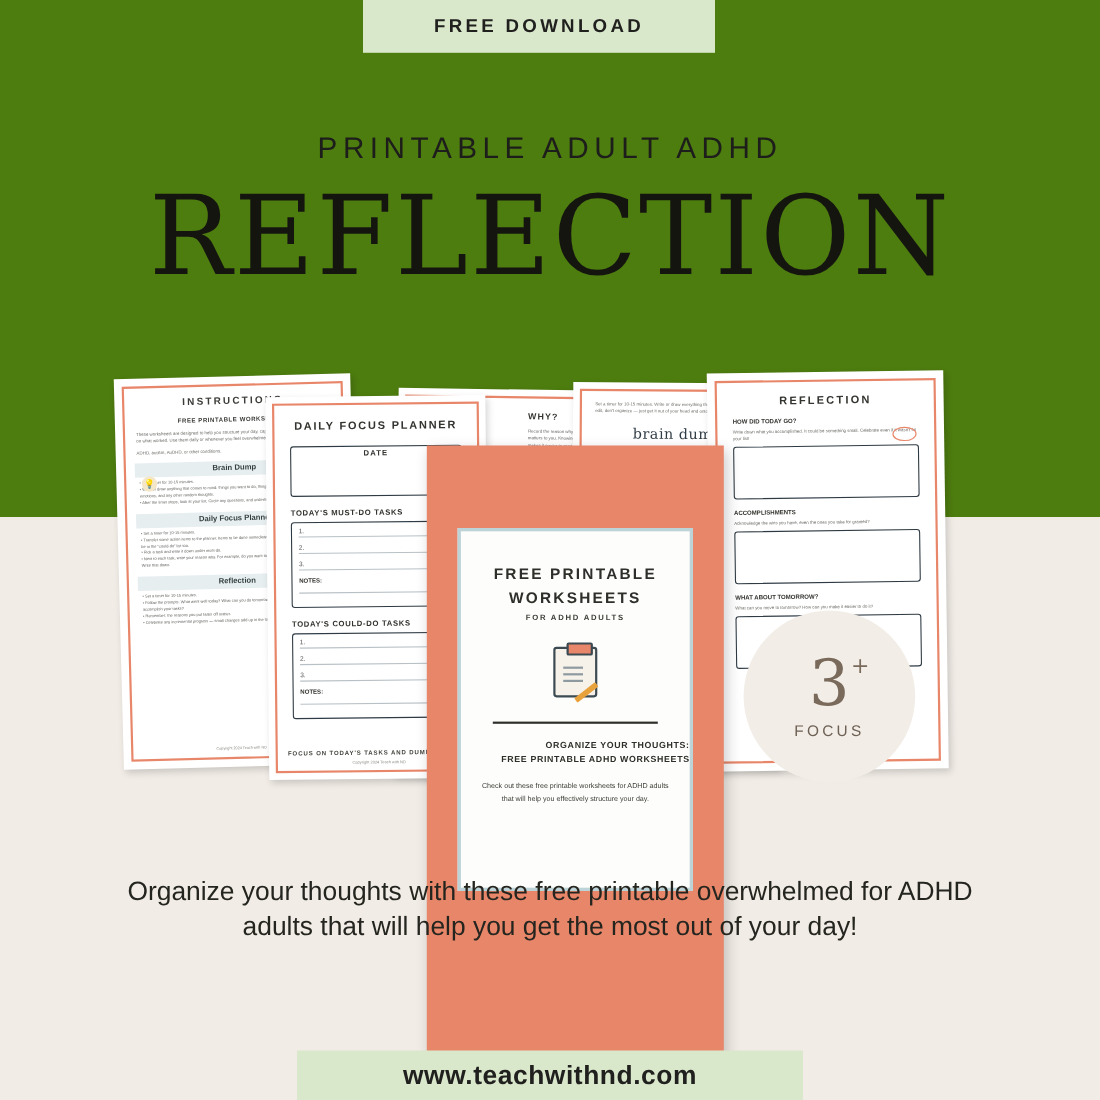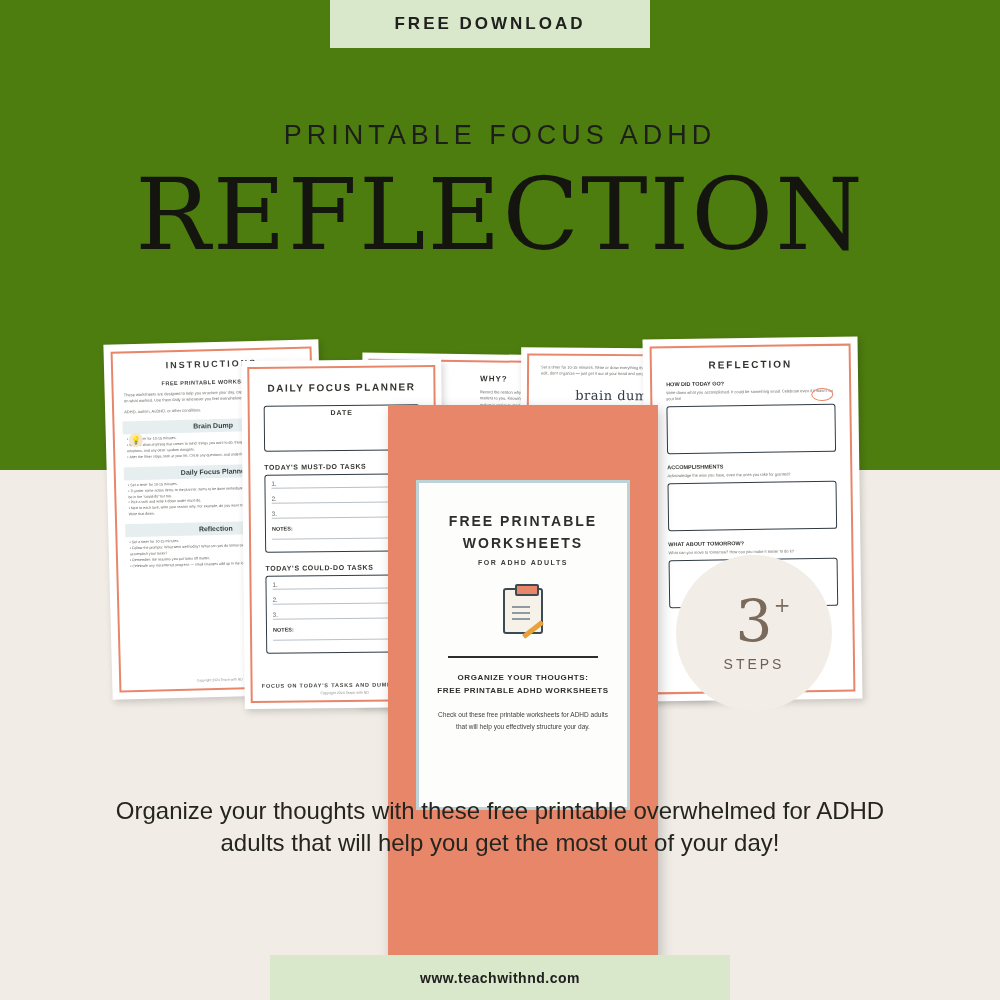--- a/index.html
+++ b/index.html
@@ -122,21 +122,21 @@
     background:#f6f2ea; border:2px solid #3c4a52; border-radius:3px; position:relative;
   }
   .cover .clip:before{
     content:""; position:absolute; left:10px; top:-6px; width:20px; height:8px;
     background:#e8866a; border:2px solid #3c4a52; border-radius:2px;
   }
   .cover .clip .ln{ position:absolute; left:7px; width:18px; height:1.5px; background:#8e9aa0;}
   .cover .clip .ln:nth-child(1){top:16px;} .cover .clip .ln:nth-child(2){top:22px;} .cover .clip .ln:nth-child(3){top:28px;}
   .cover .pencil{ position:absolute; right:-4px; bottom:0px; width:24px; height:5px; background:#e8a23c; transform:rotate(-38deg); border-radius:1px;}
   .cover .divider { width:150px; height:1.5px; background:#2e2e2a; margin:22px auto 0; }
-  .cover .corg { text-align:center; font-size:8px; font-weight:bold; letter-spacing:0.6px; color:#2e2e2a; margin-top:14px; line-height:1.6;}
+  .cover .corg { text-align:right; font-size:8px; font-weight:bold; letter-spacing:0.6px; color:#2e2e2a; margin-top:14px; line-height:1.6;}
   .cover .cdesc { text-align:center; font-size:6.5px; color:#3d3d38; margin:12px 16px 0; line-height:1.7;}
   .cover .logo {
     position:absolute; left:50%; transform:translateX(-50%); bottom:42px;
     width:44px; height:44px; border-radius:50%; background:#fdfdfb;
     display:flex; flex-direction:column; align-items:center; justify-content:center;
   }
   .cover .logo .l1{ font-family:"DejaVu Serif", serif; font-size:9px; color:#3d3d38; line-height:1;}
 
   
   .steps {
@@ -152,34 +152,34 @@
   .desc {
     position:absolute; left:100px; top:795px; width:800px; text-align:center;
     font-size:24px; line-height:1.35; color:#25251f;
   }
 
   
   .badge-bot {
     position:absolute; left:270px; top:955px; width:460px; height:45px;
     background:#d9e7cb; display:flex; align-items:center; justify-content:center;
   }
-  .badge-bot span { font-size:14px; font-weight:bold; letter-spacing:0.5px; color:#20201e; }
+  .badge-bot span { font-size:24px; font-weight:bold; letter-spacing:0.5px; color:#20201e; }
 </style>
 </head>
 <body>
 
 <div class="page">
 
   <div class="lower-bg"></div>
 
   <div class="badge-top">
     <span>FREE DOWNLOAD</span>
   </div>
 
-  <div class="kicker">PRINTABLE FOCUS ADHD</div>
+  <div class="kicker">PRINTABLE ADULT ADHD</div>
   <div class="title">REFLECTION</div>
 
   <div class="mockups">
 
     <div class="sheet s1">
       <div class="inner">
         <div class="hd">INSTRUCTIONS</div>
         <div class="sub">FREE PRINTABLE WORKSHEETS</div>
         <div class="tiny">These worksheets are designed to help you structure your day, capture stray thoughts, and reflect on what worked. Use them daily or whenever you feel overwhelmed.</div>
         <div class="tiny">ADHD, autism, AuDHD, or other conditions.</div>
@@ -289,21 +289,21 @@
 
     </div>
 
   </div>
 
   <div class="steps">
     <div class="num">
       <span>3</span>
       <span class="plus">+</span>
     </div>
-    <div class="lbl">STEPS</div>
+    <div class="lbl">FOCUS</div>
   </div>
 
   <div class="desc">Organize your thoughts with these free printable overwhelmed for ADHD adults that will help you get the most out of your day!</div>
 
   <div class="badge-bot">
     <span>www.teachwithnd.com</span>
   </div>
 
 </div>
 

